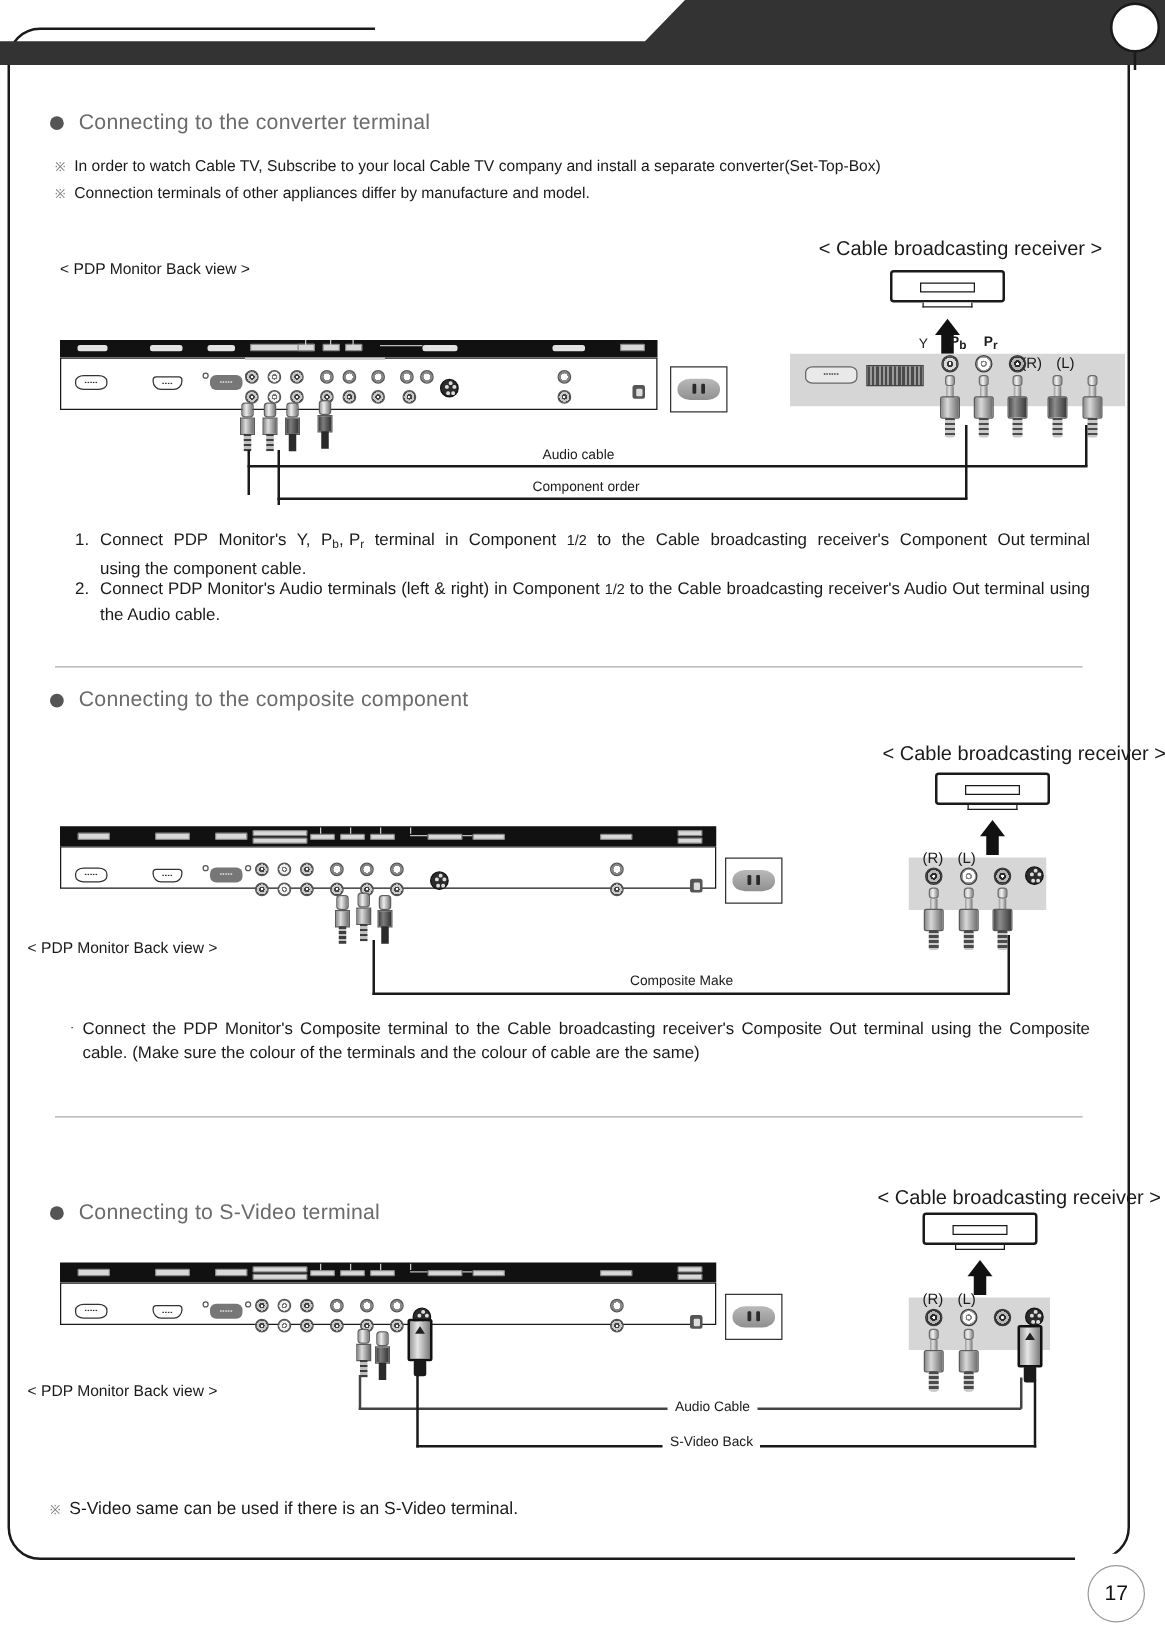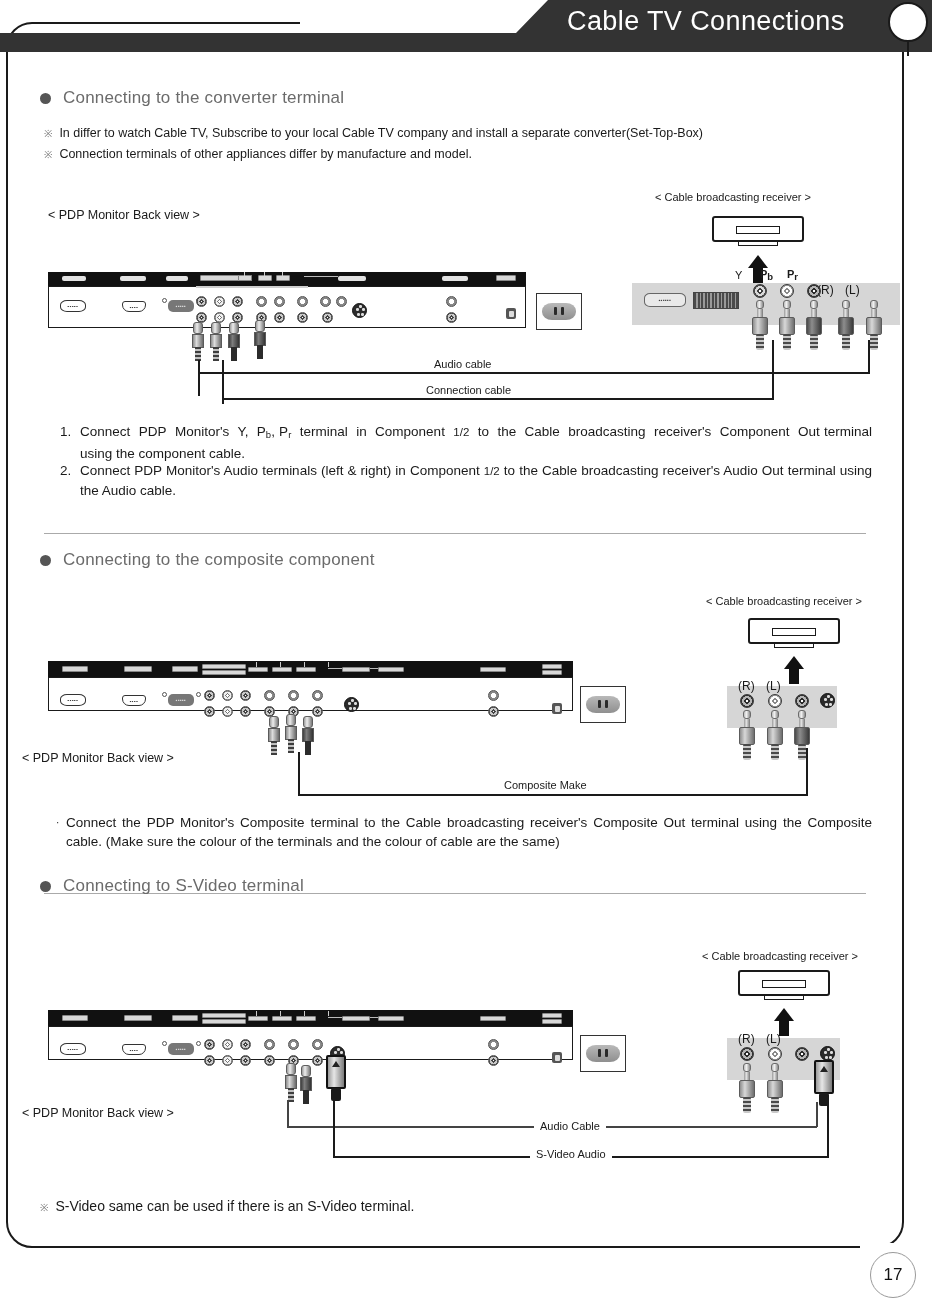--- a/index.html
+++ b/index.html
@@ -145,21 +145,21 @@
 
   
   .caption {
     position: absolute;
     font-size: 12.5px;
     color: #1a1a1a;
     white-space: nowrap;
   }
   .caption-sm {
     position: absolute;
-    font-size: 11px;
+    font-size: 16px;
     color: #1a1a1a;
     white-space: nowrap;
   }
 
   
   .pdp-panel { position: absolute; }
   .pdp-strip {
     position: absolute;
     left: 0;
     top: 0;
@@ -558,33 +558,32 @@
   }
 </style>
 </head>
 <body>
 
 <div class="page-frame"></div>
 <div class="frame-mask-top"></div>
 
 <div class="header-banner">
   <div class="banner-shape"></div>
-  <div class="banner-title">Cable TV Connections</div>
   <div class="banner-circle"></div>
   <div class="banner-circle-stem"></div>
 </div>
 
 <div class="sec-head" style="left:40px; top:88px;">
   <span class="sec-dot"></span>
   <span class="sec-title">Connecting to the converter terminal</span>
 </div>
 
 <div class="note-line" style="left:44px; top:126px;">
   <span class="note-mark">※</span>
-  <span>In differ to watch Cable TV, Subscribe to your local Cable TV company and install a separate converter(Set-Top-Box)</span>
+  <span>In order to watch Cable TV, Subscribe to your local Cable TV company and install a separate converter(Set-Top-Box)</span>
 </div>
 <div class="note-line" style="left:44px; top:147px;">
   <span class="note-mark">※</span>
   <span>Connection terminals of other appliances differ by manufacture and model.</span>
 </div>
 
 <div class="caption" style="left:48px; top:208px;">&lt; PDP Monitor Back view &gt;</div>
 <div class="caption-sm" style="left:655px; top:191px;">&lt; Cable broadcasting receiver &gt;</div>
 
 <div class="receiver" style="left:712px; top:216px; width:92px; height:26px;"></div>
@@ -720,21 +719,21 @@
     <span class="tail"></span>
   </div>
 
 <div class="wire" style="left:198px; top:360px; width:1.5px; height:36px;"></div>
 <div class="wire" style="left:198px; top:372px; width:672px; height:1.5px;"></div>
 <div class="wire" style="left:868px; top:340px; width:1.5px; height:33px;"></div>
 <div class="wire" style="left:222px; top:360px; width:1.5px; height:44px;"></div>
 <div class="wire" style="left:222px; top:398px; width:552px; height:1.5px;"></div>
 <div class="wire" style="left:772px; top:340px; width:1.5px; height:59px;"></div>
 <div class="cable-label" style="left:428px; top:358px;">Audio cable</div>
-<div class="cable-label" style="left:420px; top:384px;">Connection cable</div>
+<div class="cable-label" style="left:420px; top:384px;">Component order</div>
 
 <div class="para" style="left:60px; top:422px; width:812px;">
   <span class="num">1.</span>
   <span class="txt" style="padding-left:20px;">Connect&nbsp; PDP&nbsp; Monitor's&nbsp; Y,&nbsp; P<span class="sub">b</span>,&nbsp;P<span class="sub">r</span>&nbsp; terminal&nbsp; in&nbsp; Component&nbsp; <span class="small12">1/2</span>&nbsp; to&nbsp; the&nbsp; Cable&nbsp; broadcasting&nbsp; receiver's&nbsp; Component&nbsp; Out terminal using the component cable.</span>
 </div>
 <div class="para" style="left:60px; top:461px; width:812px;">
   <span class="num">2.</span>
   <span class="txt" style="padding-left:20px;">Connect PDP Monitor's Audio terminals (left &amp; right) in Component <span class="small12">1/2</span> to the Cable broadcasting receiver's Audio Out terminal using the Audio cable.</span>
 </div>
 
@@ -861,21 +860,21 @@
 <div class="wire" style="left:806px; top:748px; width:2px; height:48px;"></div>
 <div class="cable-label" style="left:498px; top:779px;">Composite Make</div>
 
 <div class="para" style="left:56px; top:813px; width:816px;">
   <span class="num" style="font-size:10px;">·</span>
   <span class="txt" style="padding-left:10px;">Connect the PDP Monitor's Composite terminal to the Cable broadcasting receiver's Composite Out terminal using the Composite cable. (Make sure the colour of the terminals and the colour of cable are the same)</span>
 </div>
 
 <div class="divider" style="left:44px; top:893px; width:822px;"></div>
 
-<div class="sec-head" style="left:40px; top:876px;">
+<div class="sec-head" style="left:40px; top:960px;">
   <span class="sec-dot"></span>
   <span class="sec-title">Connecting to S-Video terminal</span>
 </div>
 
 <div class="caption-sm" style="left:702px; top:950px;">&lt; Cable broadcasting receiver &gt;</div>
 <div class="receiver" style="left:738px; top:970px; width:92px; height:26px;"></div>
 <div class="receiver-slot" style="left:762px; top:980px; width:44px; height:8px;"></div>
 <div class="receiver-foot" style="left:764px; top:996px; width:40px;"></div>
 <div class="up-arrow" style="left:774px; top:1008px; width:20px; height:28px;">
   <span class="head"></span>
@@ -983,21 +982,21 @@
 
 <div class="caption" style="left:22px; top:1106px;">&lt; PDP Monitor Back view &gt;</div>
 
 <div class="wire thin" style="left:287px; top:1100px; width:1.5px; height:28px;"></div>
 <div class="wire thin" style="left:287px; top:1126px; width:530px; height:1.5px;"></div>
 <div class="wire thin" style="left:816px; top:1102px; width:1.5px; height:25px;"></div>
 <div class="wire" style="left:333px; top:1100px; width:2px; height:58px;"></div>
 <div class="wire" style="left:333px; top:1156px; width:496px; height:2px;"></div>
 <div class="wire" style="left:827px; top:1104px; width:2px; height:54px;"></div>
 <div class="cable-label" style="left:534px; top:1120px;">Audio Cable</div>
-<div class="cable-label" style="left:530px; top:1148px;">S-Video Audio</div>
+<div class="cable-label" style="left:530px; top:1148px;">S-Video Back</div>
 
 <div class="note-line" style="left:40px; top:1198px;">
   <span class="note-mark">※</span>
   <span style="font-size:14px;">S-Video same can be used if there is an S-Video terminal.</span>
 </div>
 
 <div class="page-num-mask" style="left:860px; top:1243px; width:54px; height:10px;"></div>
 <div class="page-num" style="left:870px; top:1252px;">17</div>
 
 </body></html>

